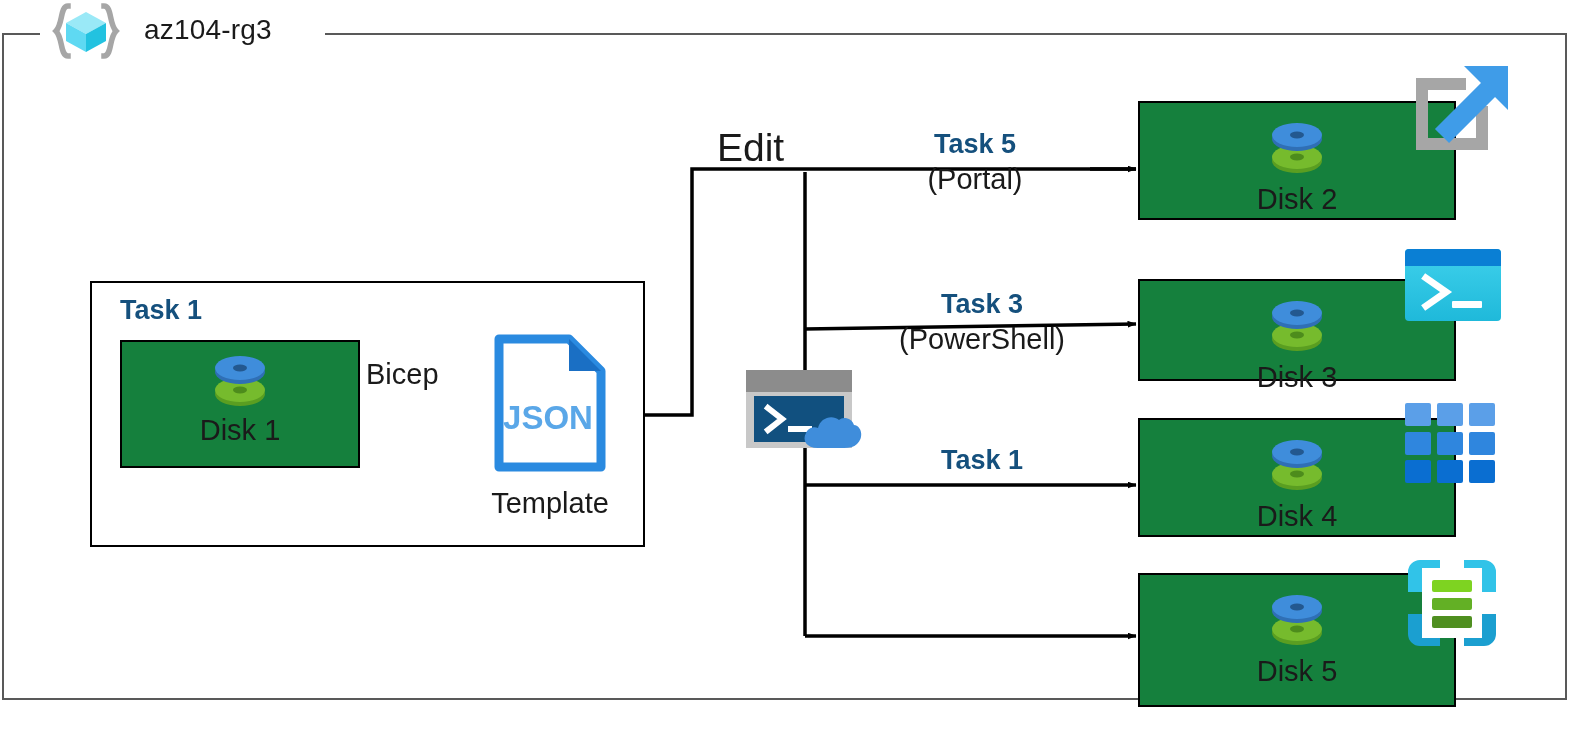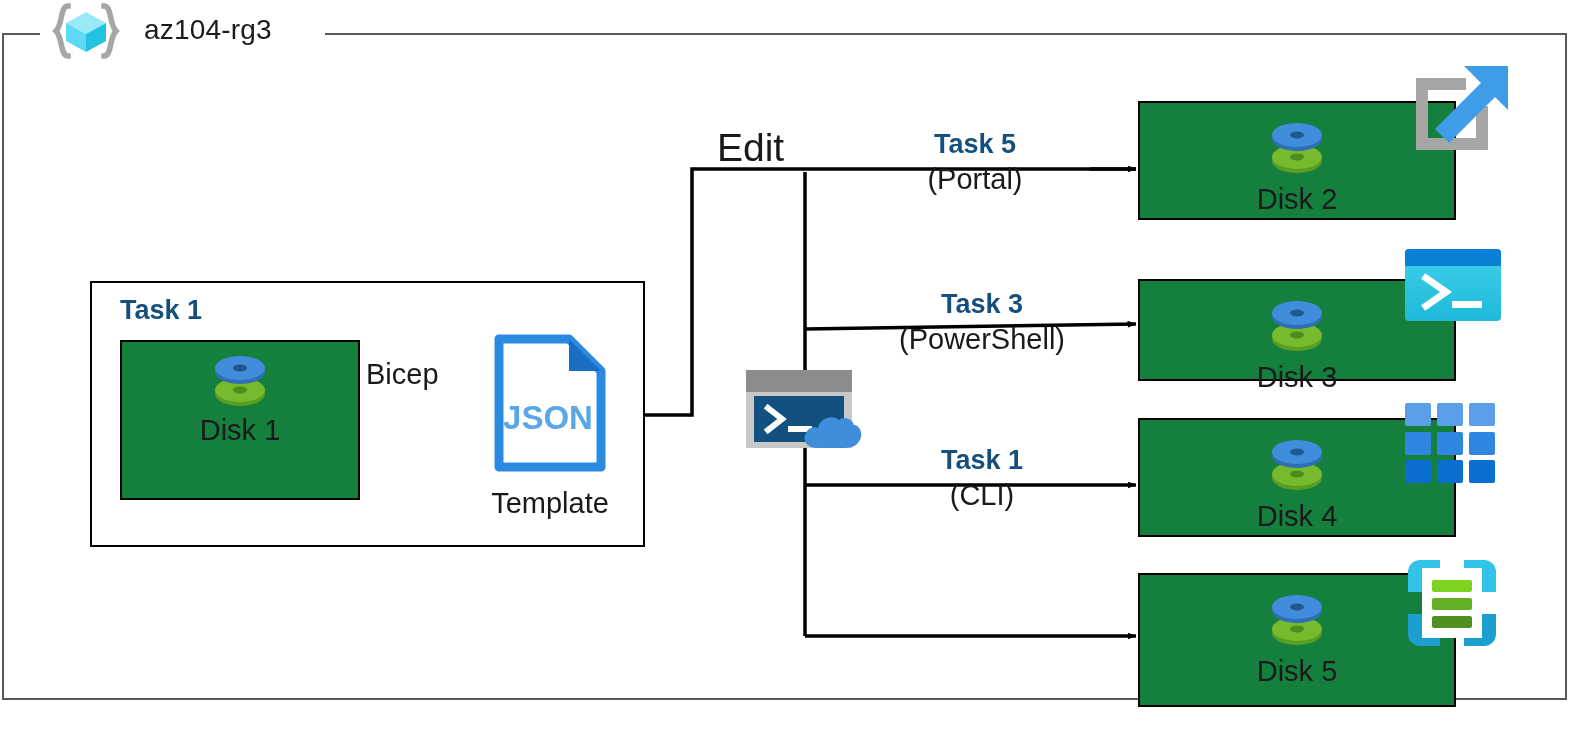--- a/index.html
+++ b/index.html
@@ -100,21 +100,21 @@
   .disk-card .disk-label {
     position: absolute;
     left: 0;
     right: 0;
     text-align: center;
     font-size: 29px;
     color: #1a1a1a;
     white-space: nowrap;
   }
   
-  #disk-1 { left: 120px; top: 340px; width: 240px; height: 160px; }
+  #disk-1 { left: 120px; top: 340px; width: 240px; height: 128px; }
   #disk-1 .disk-icon { top: 8px; }
   #disk-1 .disk-label { top: 72px; }
   
   .disk-right { left: 1138px; width: 318px; }
   .disk-right .disk-icon { top: 14px; }
   .disk-right .disk-label { top: 80px; }
   #disk-2 { top: 101px; height: 119px; }
   #disk-3 { top: 256px; height: 102px; margin-top: 23px; }
   #disk-4 { top: 418px; height: 119px; }
   #disk-5 { top: 573px; height: 134px; }
@@ -284,21 +284,20 @@
   <div class="task-label" id="label-task-2">
     <span class="t-main">Task 5</span>
     <span class="t-sub">(Portal)</span>
   </div>
   <div class="task-label" id="label-task-3">
     <span class="t-main">Task 3</span>
     <span class="t-sub">(PowerShell)</span>
   </div>
   <div class="task-label" id="label-task-4">
     <span class="t-main">Task 1</span>
-    <span class="t-sub">(CLI)</span>
   </div>
 
   <div class="disk-card disk-right" id="disk-2">
     <div class="disk-icon">
       <svg viewBox="0 0 60 62" width="60" height="62" xmlns="http://www.w3.org/2000/svg">
         <ellipse cx="30" cy="44" rx="25" ry="12" fill="#5a9e21"></ellipse>
         <ellipse cx="30" cy="40" rx="25" ry="12" fill="#76bb2d"></ellipse>
         <ellipse cx="30" cy="40" rx="7" ry="3.4" fill="#4d8c1c"></ellipse>
         <ellipse cx="30" cy="22" rx="25" ry="12" fill="#2f6fb5"></ellipse>
         <ellipse cx="30" cy="18" rx="25" ry="12" fill="#3f8ddb"></ellipse>

